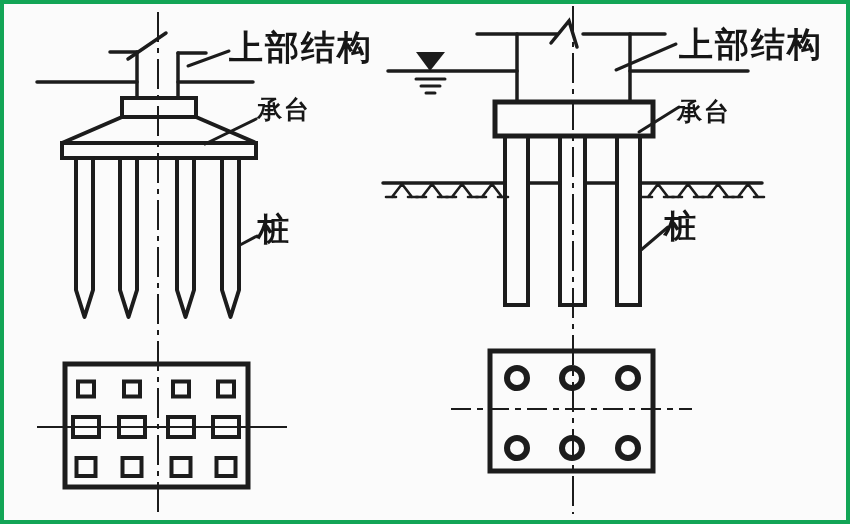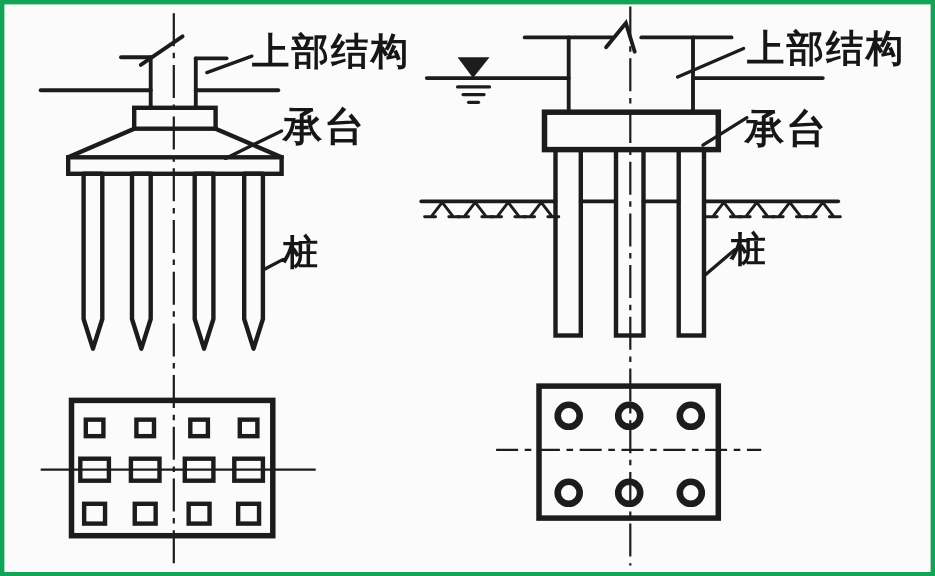--- a/index.html
+++ b/index.html
@@ -18,21 +18,21 @@
     z-index:6;
   }
   svg.art{position:absolute;left:0;top:0;z-index:1;}
   .lbl{
     position:absolute;z-index:4;
     color:#161616;font-weight:bold;
     line-height:1;white-space:nowrap;
     letter-spacing:2px;
   }
   .lbl-sup{font-size:34px;}
-  .lbl-cap{font-size:36px;}
+  .lbl-cap{font-size:25px;}
   .lbl-pile{font-size:32px;}
   #lbl-sup-left {left:229px;top:30px;}
   #lbl-cap-left {left:257px;top:97px;}
   #lbl-pile-left{left:257px;top:213px;}
   #lbl-sup-right {left:679px;top:27px;}
   #lbl-cap-right {left:677px;top:99px;}
   #lbl-pile-right{left:664px;top:210px;}
 </style>
 </head>
 <body>

